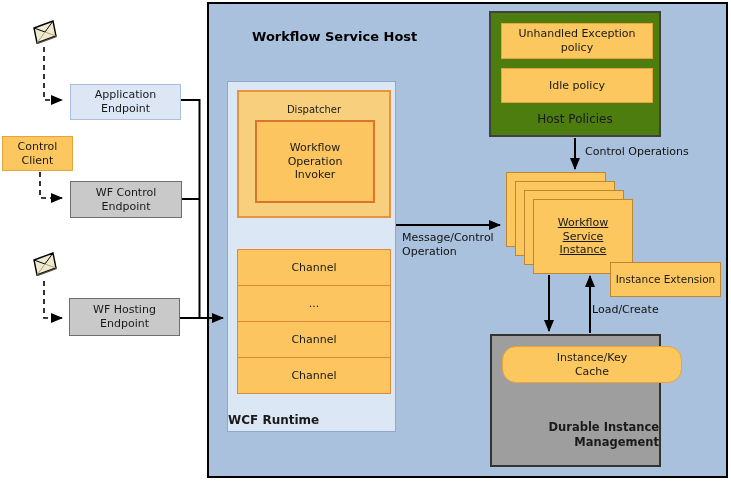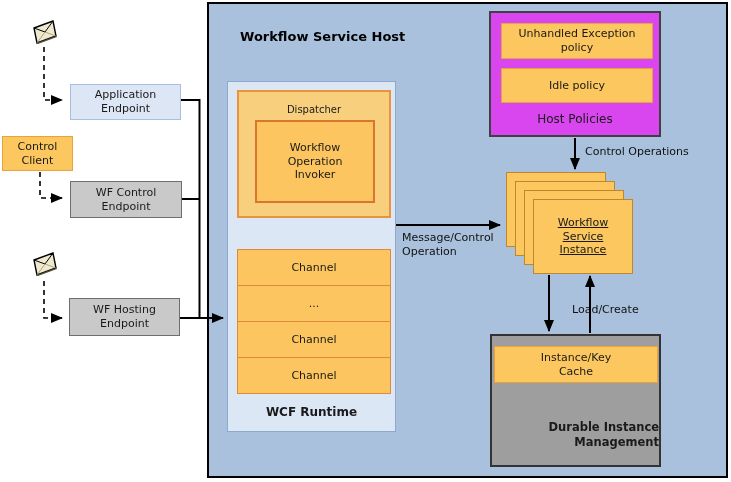--- a/index.html
+++ b/index.html
@@ -17,21 +17,21 @@
   }
   .abs { position: absolute; }
 
   
   .host-box {
     left: 207px; top: 2px; width: 521px; height: 476px;
     background: #a9c1dc;
     border: 2px solid #000000;
   }
   .host-title {
-    left: 240px; top: 29px;
+    left: 252px; top: 29px;
     font-size: 13px; font-weight: bold; color: #000;
     white-space: nowrap;
   }
 
   
   .box {
     position: absolute;
     display: flex; align-items: center; justify-content: center;
     text-align: center;
     font-size: 11px; line-height: 1.25;
@@ -71,28 +71,28 @@
   }
   .channels { position: absolute; left: 9px; top: 167px; width: 140px; }
   .channel-row {
     width: 154px; height: 37px;
     background: #fdc55f; border: 1px solid #e0893b;
     display: flex; align-items: center; justify-content: center;
     font-size: 11px;
   }
   .channel-row + .channel-row { margin-top: -1px; }
   .wcf-label {
-    position: absolute; bottom: 12px; width: 100%;
-    text-align: center; font-size: 12px; font-weight: bold;
+    position: absolute; bottom: 4px; width: 100%;
+    text-align: left; font-size: 12px; font-weight: bold;
   }
 
   
   .host-policies {
     left: 489px; top: 11px; width: 172px; height: 126px;
-    background: #d946ef; border: 2px solid #404040;
+    background: #4d7c0f; border: 2px solid #404040;
   }
   .hp-item1 { left: 10px; top: 10px; width: 152px; height: 36px; }
   .hp-item2 { left: 10px; top: 55px; width: 152px; height: 35px; }
   .hp-label {
     position: absolute; bottom: 9px; width: 100%;
     text-align: center; font-size: 12px; font-weight: normal;
   }
 
   
   .stack-card {
@@ -102,34 +102,34 @@
   .instance-extension {
     left: 610px; top: 262px; width: 111px; height: 35px;
     z-index: 4; font-size: 10.5px;
   }
 
   
   .dim {
     left: 490px; top: 334px; width: 171px; height: 133px;
     background: #9e9e9e; border: 2px solid #333333;
   }
-  .dim-item1 { left: 2px; top: 10px; width: 164px; height: 37px; }
+  .dim-item1 { left: 10px; top: 10px; width: 180px; height: 37px; border-radius: 14px; }
   .dim-item2 { left: 10px; top: 56px; width: 152px; height: 37px; }
   .dim-label {
     position: absolute; bottom: 16px; width: 100%;
     text-align: right; font-size: 11.5px; font-weight: bold; line-height: 1.25;
   }
   .dim-label span { display: inline-block; max-width: 135px; }
 
   
   .flow-label { font-size: 11px; color: #111; }
   .msg-label { left: 402px; top: 231px; width: 104px; line-height: 1.25; }
   .ctrl-ops-label { left: 585px; top: 145px; white-space: nowrap; }
   .persist-label { left: 503px; top: 303px; white-space: nowrap; margin-top: 42px; }
-  .load-label { left: 572px; top: 303px; white-space: nowrap; }
+  .load-label { left: 592px; top: 303px; white-space: nowrap; }
 
   .narrow60 { display: inline-block; max-width: 62px; }
   .narrow70 { display: inline-block; max-width: 72px; }
   .narrow95 { display: inline-block; max-width: 95px; }
 
   svg.overlay {
     position: absolute; left: 0; top: 0;
     width: 731px; height: 482px;
     pointer-events: none; z-index: 6;
   }
@@ -205,20 +205,23 @@
     <div class="hp-label">Host Policies</div>
   </div>
 
   <div class="stack-card z2" style="left:506px; top:172px;"></div>
   <div class="stack-card z2" style="left:515px; top:181px;"></div>
   <div class="stack-card z2" style="left:524px; top:190px;"></div>
   <div class="box stack-card z3" style="left:533px; top:199px;">
     <span class="narrow60">Workflow Service Instance</span>
   </div>
 
+  <div class="box orange orange-dark-border instance-extension">
+    <span>Instance Extension</span>
+  </div>
 
   <div class="abs dim z2">
     <div class="box orange dim-item1">
       <span class="narrow95">Instance/Key Cache</span>
     </div>
     <div class="dim-label">
       <span>Durable Instance Management</span>
     </div>
   </div>
 

